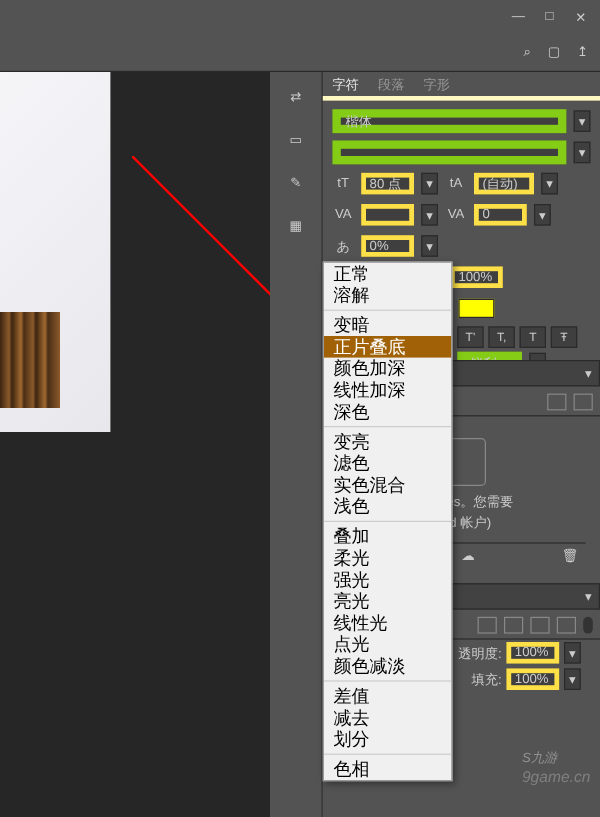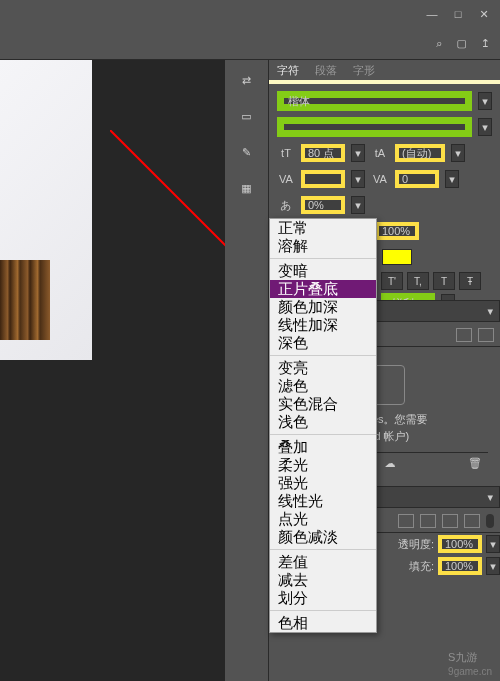--- a/index.html
+++ b/index.html
@@ -23,33 +23,33 @@
 .sel.sm{flex:0 0 54px}
 .drop{width:14px;height:18px;background:#3f3f3f;border:1px solid #2a2a2a;display:flex;align-items:center;justify-content:center}
 .lbl{width:18px;text-align:center;color:#ccc}
 .num{background:#3f3f3f;border:4px solid #fde047;width:44px;height:18px;padding:0 3px;display:flex;align-items:center}
 .swatch{width:30px;height:16px;border:1px solid #2a2a2a}
 .btnrow{display:flex;gap:4px;margin:2px 0}
 .minibtn{width:22px;height:18px;background:#3f3f3f;border:1px solid #2a2a2a;display:flex;align-items:center;justify-content:center;font-size:10px}
 .aa-row{display:flex;align-items:center;gap:6px}
 .dropdown{position:absolute;left:269px;top:218px;width:108px;background:#f0f0f0;border:1px solid #999;box-shadow:2px 2px 6px rgba(0,0,0,.4);z-index:10}
 .dropdown .item{height:18px;padding:0 8px;display:flex;align-items:center;color:#000;font-size:15px}
-.dropdown .item.sel-it{background:#701a75;color:#fff}
+.dropdown .item.sel-it{background:#a16207;color:#fff}
 .dropdown .sep{height:1px;background:#ccc;margin:3px 0}
 .lower-panels{position:absolute;left:269px;top:300px;right:0;bottom:0;background:#535353}
 .collapse{height:22px;background:#424242;border:1px solid #2a2a2a;display:flex;align-items:center;justify-content:flex-end;padding-right:6px;margin-bottom:1px}
 .lib-panel{padding:12px;text-align:center}
 .lib-icon{width:40px;height:40px;margin:6px auto;border:1px solid #888;border-radius:4px}
 .lib-txt{color:#aaa;font-size:10px;line-height:1.5}
 .lib-bottom{display:flex;justify-content:space-between;align-items:center;padding:4px 6px;border-top:1px solid #2a2a2a;margin-top:8px}
 .layers-hdr{height:24px;border-bottom:1px solid #2a2a2a;display:flex;justify-content:flex-end;align-items:center;padding-right:6px;gap:6px}
 .layers-hdr .ic{width:16px;height:14px;border:1px solid #888}
-.opac-row{display:flex;justify-content:flex-end;align-items:center;padding:2px 0;gap:4px}
-.watermark{position:absolute;right:8px;bottom:4px;opacity:.5;font-size:18px;color:#ddd}
-.watermark .sub{font-size:10px;display:block;color:#aaa}
+.opac-row{display:flex;justify-content:flex-end;align-items:center;padding:2px 16px;gap:4px}
+.watermark{position:absolute;right:8px;bottom:26px;opacity:.5;font-size:18px;font-style:italic;color:#ddd}
+.watermark .sub{font-size:13px;display:block;color:#aaa}
 svg{display:block}
 </style>
 </head>
 <body>
 
 <div class="titlebar">
   <div class="btn">—</div>
   <div class="btn">□</div>
   <div class="btn">✕</div>
 </div>
@@ -157,20 +157,21 @@
   <div class="item">深色</div>
   <div class="sep"></div>
   <div class="item">变亮</div>
   <div class="item">滤色</div>
   <div class="item">实色混合</div>
   <div class="item">浅色</div>
   <div class="sep"></div>
   <div class="item">叠加</div>
   <div class="item">柔光</div>
   <div class="item">强光</div>
+  <div class="item">亮光</div>
   <div class="item">线性光</div>
   <div class="item">点光</div>
   <div class="item">颜色减淡</div>
   <div class="sep"></div>
   <div class="item">差值</div>
   <div class="item">减去</div>
   <div class="item">划分</div>
   <div class="sep"></div>
   <div class="item">色相</div>
 

